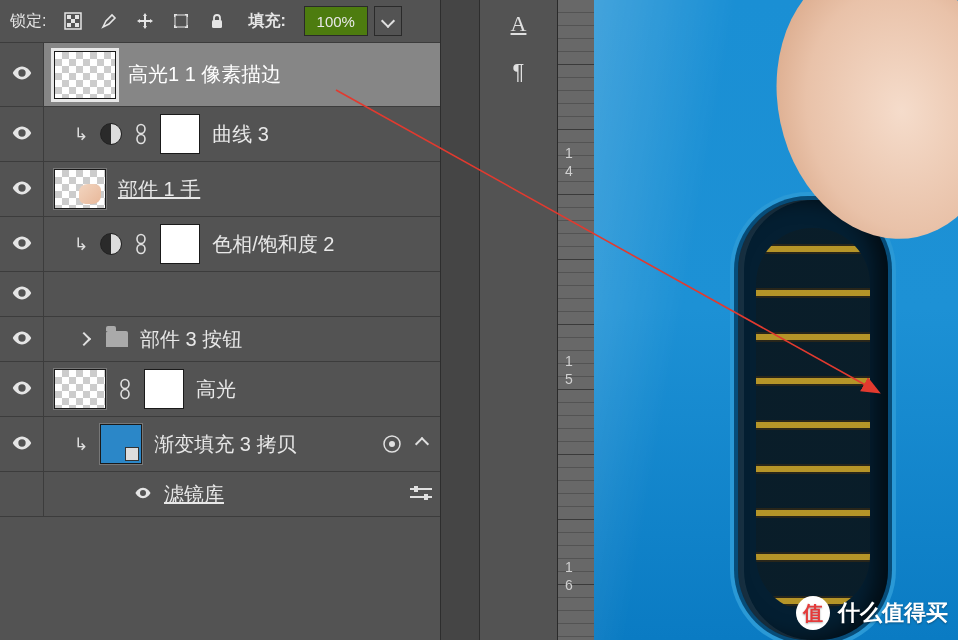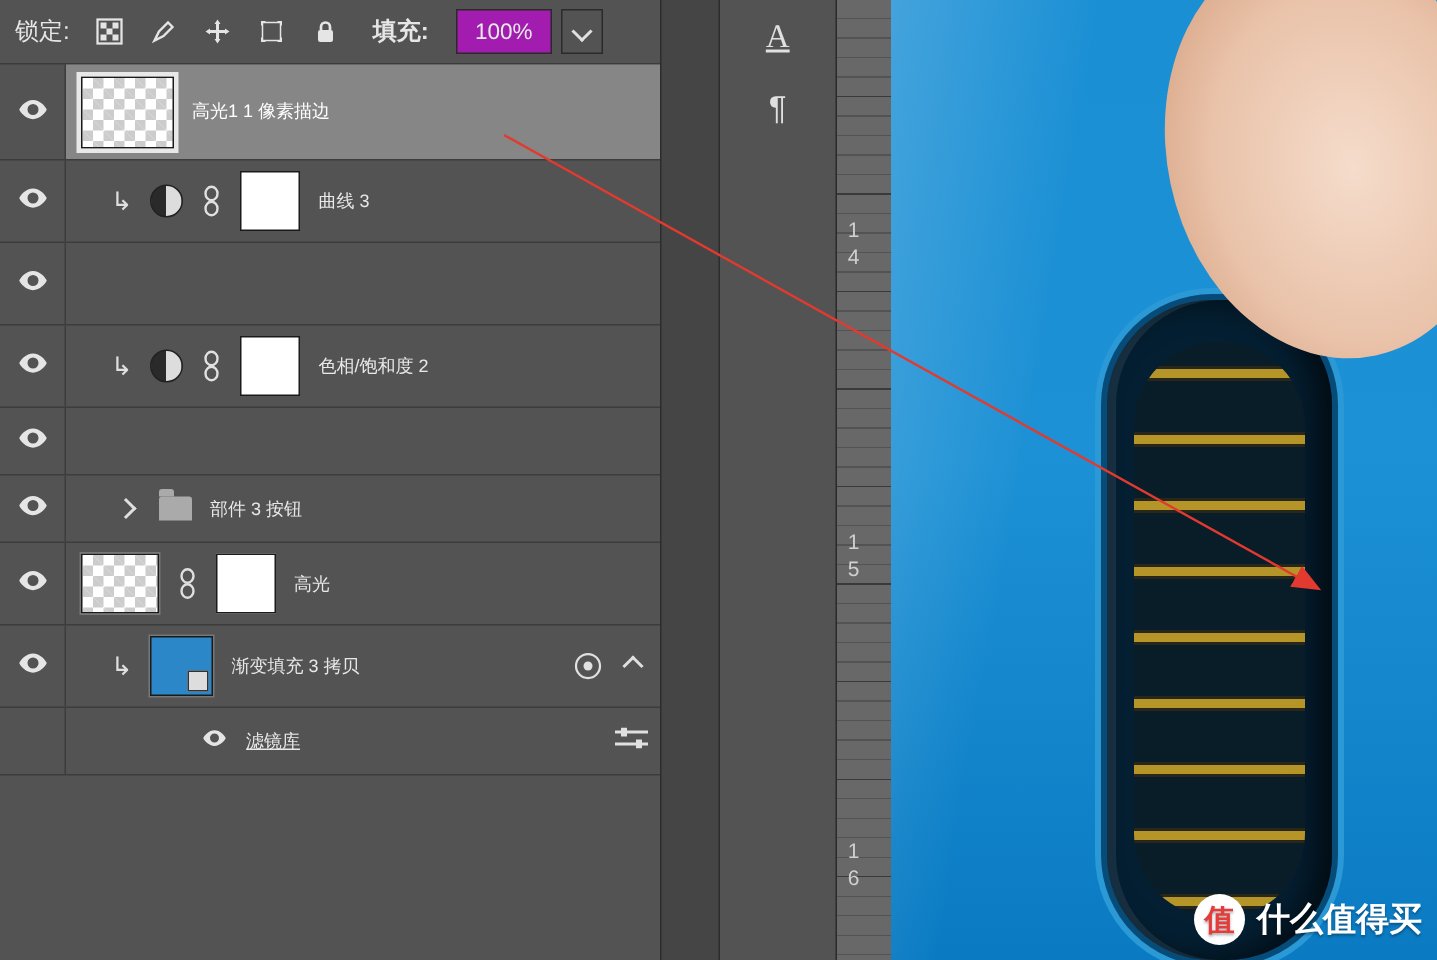--- a/index.html
+++ b/index.html
@@ -25,21 +25,21 @@
   display: flex;
   align-items: center;
   padding: 18px 10px;
   gap: 18px;
 }
 .lock-bar .lbl { color: #e6e6e6; font-size: 16px;}
 .lock-icon { width: 18px; height: 18px; display: inline-flex; align-items:center; justify-content:center; }
 .fill-group { display:flex; align-items:center; gap:6px; }
 .fill-input {
   width: 64px; height: 30px;
-  background:#a21caf; border:1px solid #2a2a2a;
+  background:#4d7c0f; border:1px solid #2a2a2a;
   color:#e8e8e8; text-align:center; font-size:15px;
   display:flex; align-items:center; justify-content:center;
 }
 .fill-dd {
   width: 28px; height: 30px; border:1px solid #2a2a2a;
   background:#535353; display:flex; align-items:center; justify-content:center;
 }
 .layers-list { border-top: 1px solid #3c3c3c;}
 .layer-row {
   display:flex;
@@ -97,21 +97,21 @@
   content:""; position:absolute; right:4px; bottom:4px;
   width:22px; height:20px;
   background: linear-gradient(135deg,#f2d5c0 0%, #e8b89a 100%);
   border-radius: 40% 30% 40% 30%;
 }
 .mask-thumb {
   width:40px; height:40px; flex-shrink:0;
   background:#fff; border:1px solid #1a1a1a;
 }
 .small-icon { width:20px; height:20px; display:inline-flex; align-items:center; justify-content:center;}
-.label { font-size:12px; }
+.label { font-size:20px; }
 .label.under { text-decoration: underline;}
 .right-icons {
   margin-left:auto; display:flex; gap:10px; padding-right:8px; align-items:center;
 }
 .chevron {
   display:inline-block; border:solid #e0e0e0; border-width:0 2px 2px 0;
   padding:4px;
 }
 .chevron.right { transform: rotate(-45deg);}
 .chevron.down { transform: rotate(45deg);}
@@ -307,20 +307,24 @@
       </div>
     </div>
 
     <div class="layer-row">
       <div class="eye-col">
           <span class="eye-icon"><svg viewBox="0 0 24 24">
               <path fill="#e5e5e5" d="M12 5c-5 0-9 4.5-10 7 1 2.5 5 7 10 7s9-4.5 10-7c-1-2.5-5-7-10-7zm0 11a4 4 0 110-8 4 4 0 010 8z"></path>
               <circle cx="12" cy="12" r="2" fill="#535353"></circle>
             </svg></span>
         </div>
+      <div class="row-body">
+        <div class="thumb hand"></div>
+        <span class="label under">部件 1 手</span>
+      </div>
     </div>
 
     <div class="layer-row">
       <div class="eye-col">
           <span class="eye-icon"><svg viewBox="0 0 24 24">
               <path fill="#e5e5e5" d="M12 5c-5 0-9 4.5-10 7 1 2.5 5 7 10 7s9-4.5 10-7c-1-2.5-5-7-10-7zm0 11a4 4 0 110-8 4 4 0 010 8z"></path>
               <circle cx="12" cy="12" r="2" fill="#535353"></circle>
             </svg></span>
         </div>
       <div class="row-body indent1">

